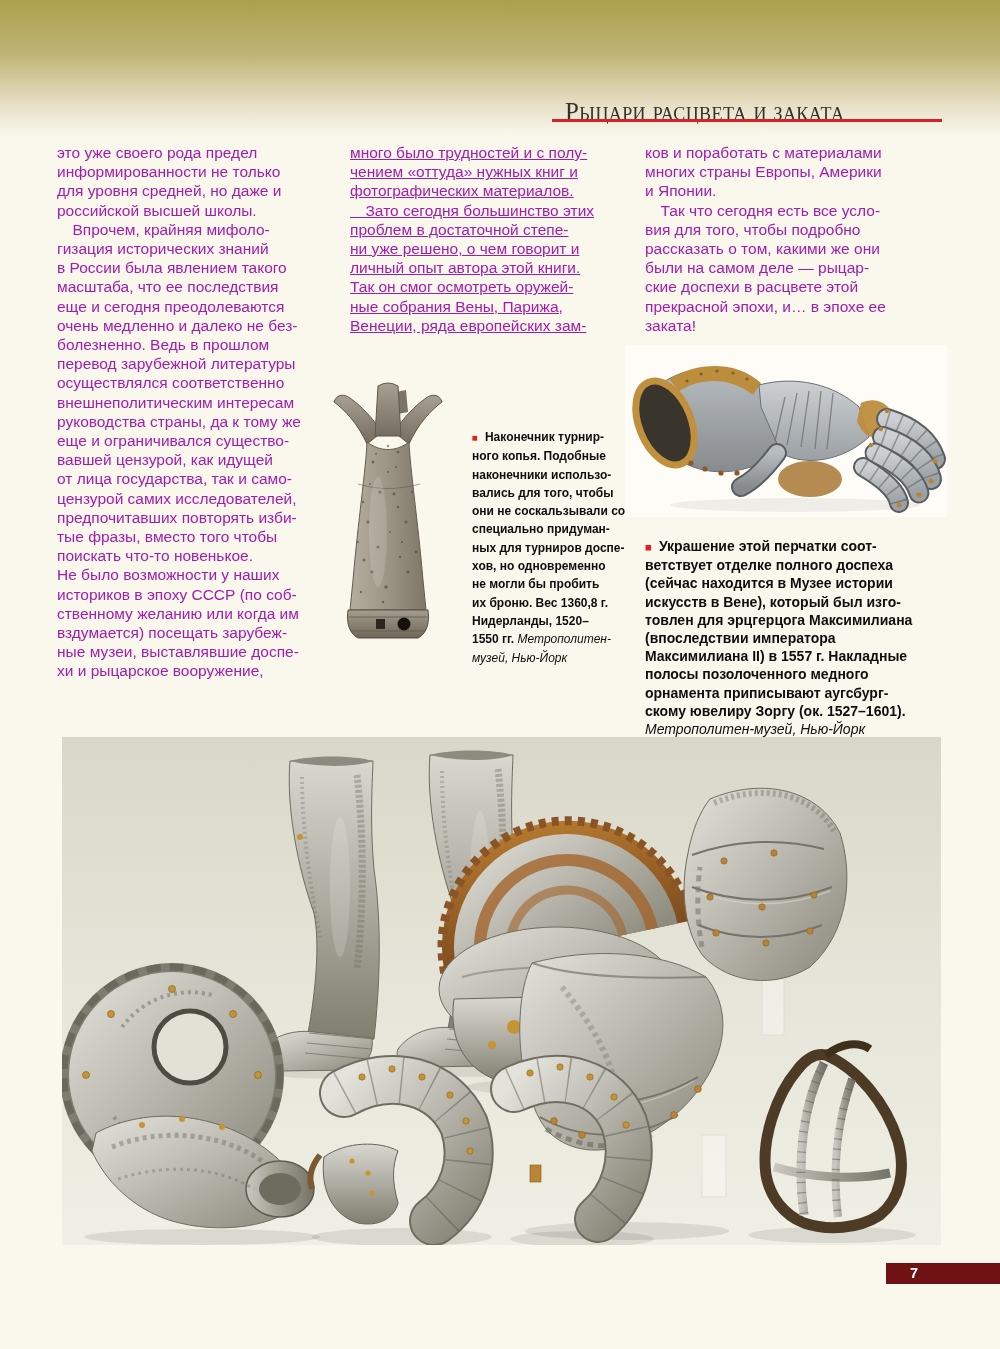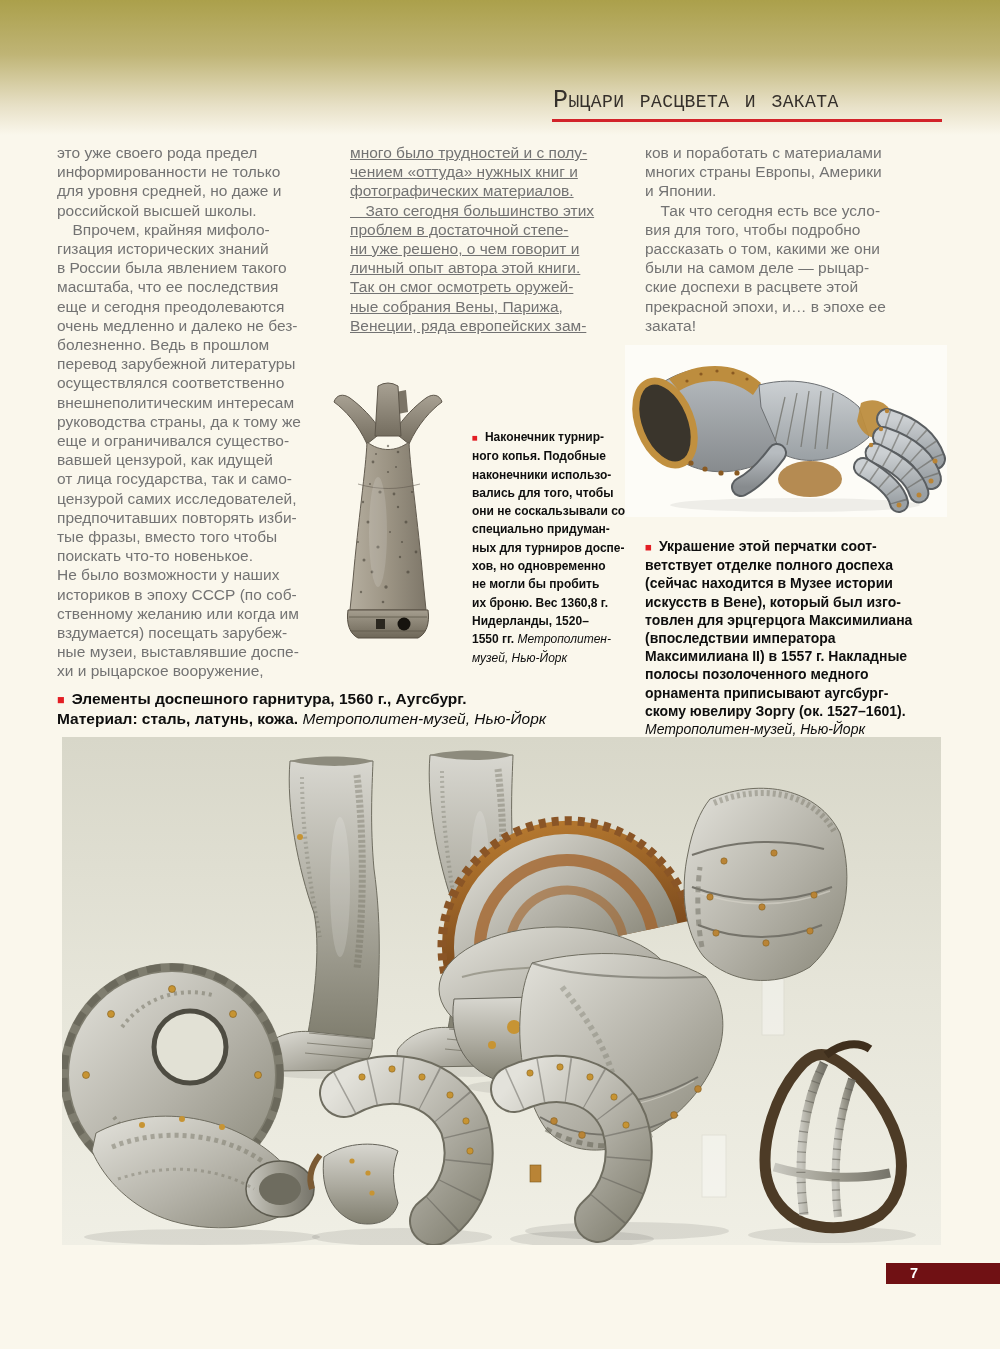--- a/index.html
+++ b/index.html
@@ -1,23 +1,23 @@
 <!DOCTYPE html>
 <html><head>
 <meta charset="utf-8">
 <style>
   html,body{margin:0;padding:0;background:#888;}
   .page{position:relative;width:1000px;height:1349px;margin:0 auto;background:#faf7ec;
         overflow:hidden;font-family:"Liberation Sans",sans-serif;}
   .top-grad{position:absolute;left:0;top:0;width:100%;height:135px;
         background:linear-gradient(180deg,#aba04b 0%,#bfb475 40%,#e7e0c6 78%,rgba(250,247,236,0) 100%);}
-  .title{position:absolute;left:553px;top:86px;margin:0;font-family:Liberation Mono, monospace;
+  .title{position:absolute;left:553px;top:86px;margin:12px;font-family:Liberation Serif, serif;
         font-variant:small-caps;font-weight:500;font-size:25px;letter-spacing:.4px;color:#35302b;}
   .rule{position:absolute;left:552px;top:119px;width:390px;height:3px;background:#d2232a;}
-  .col{position:absolute;top:143px;font-size:15.5px;line-height:19.2px;color:#737373;white-space:pre-line;}
+  .col{position:absolute;top:143px;font-size:15.5px;line-height:19.2px;color:#a21caf;white-space:pre-line;}
   .col1{left:57px;width:288px;}
   .col2{left:350px;width:290px;text-decoration:underline;}
   .col3{left:645px;width:297px;}
   .cap{position:absolute;white-space:pre-line;color:#0e0e0e;font-weight:bold;}
   .cap-it{font-weight:normal;font-style:italic;}
   .bullet{color:#e31e24;font-size:.82em;margin-right:7px;}
   .cap-lance{left:472px;top:428px;width:196px;font-size:12px;line-height:18.3px;}
   .cap-gaunt{left:645px;top:518px;width:300px;font-size:14px;line-height:18.2px;margin-top:19px;}
   .cap-garn{left:57px;top:690px;width:740px;font-size:15.5px;line-height:18.6px;}
   .lance-svg{position:absolute;left:328px;top:372px;width:120px;height:286px;}
@@ -225,22 +225,20 @@
 (сейчас находится в Музее истории
 искусств в Вене), который был изго-
 товлен для эрцгерцога Максимилиана
 (впоследствии императора
 Максимилиана II) в 1557 г. Накладные
 полосы позолоченного медного
 орнамента приписывают аугсбург-
 скому ювелиру Зоргу (ок. 1527–1601).
 </span><span class="cap-it">Метрополитен-музей, Нью-Йорк</span></div>
 
-  <div class="cap cap-garn"><span class="bullet">■</span><span>Элементы доспешного гарнитура, 1560 г., Аугсбург.
-Материал: сталь, латунь, кожа. </span><span class="cap-it">Метрополитен-музей, Нью-Йорк</span></div>
 
   <svg class="big-svg" viewBox="0 0 879 508">
     <defs>
       <linearGradient id="bgG" x1="0" y1="0" x2="0" y2="1">
         <stop offset="0" stop-color="#d8d7c9"></stop>
           <stop offset=".5" stop-color="#e6e5d9"></stop>
           <stop offset="1" stop-color="#f0efe5"></stop>
       </linearGradient>
       <linearGradient id="stV" x1="0" y1="0" x2="0" y2="1">
         <stop offset="0" stop-color="#d8d7d0"></stop>

